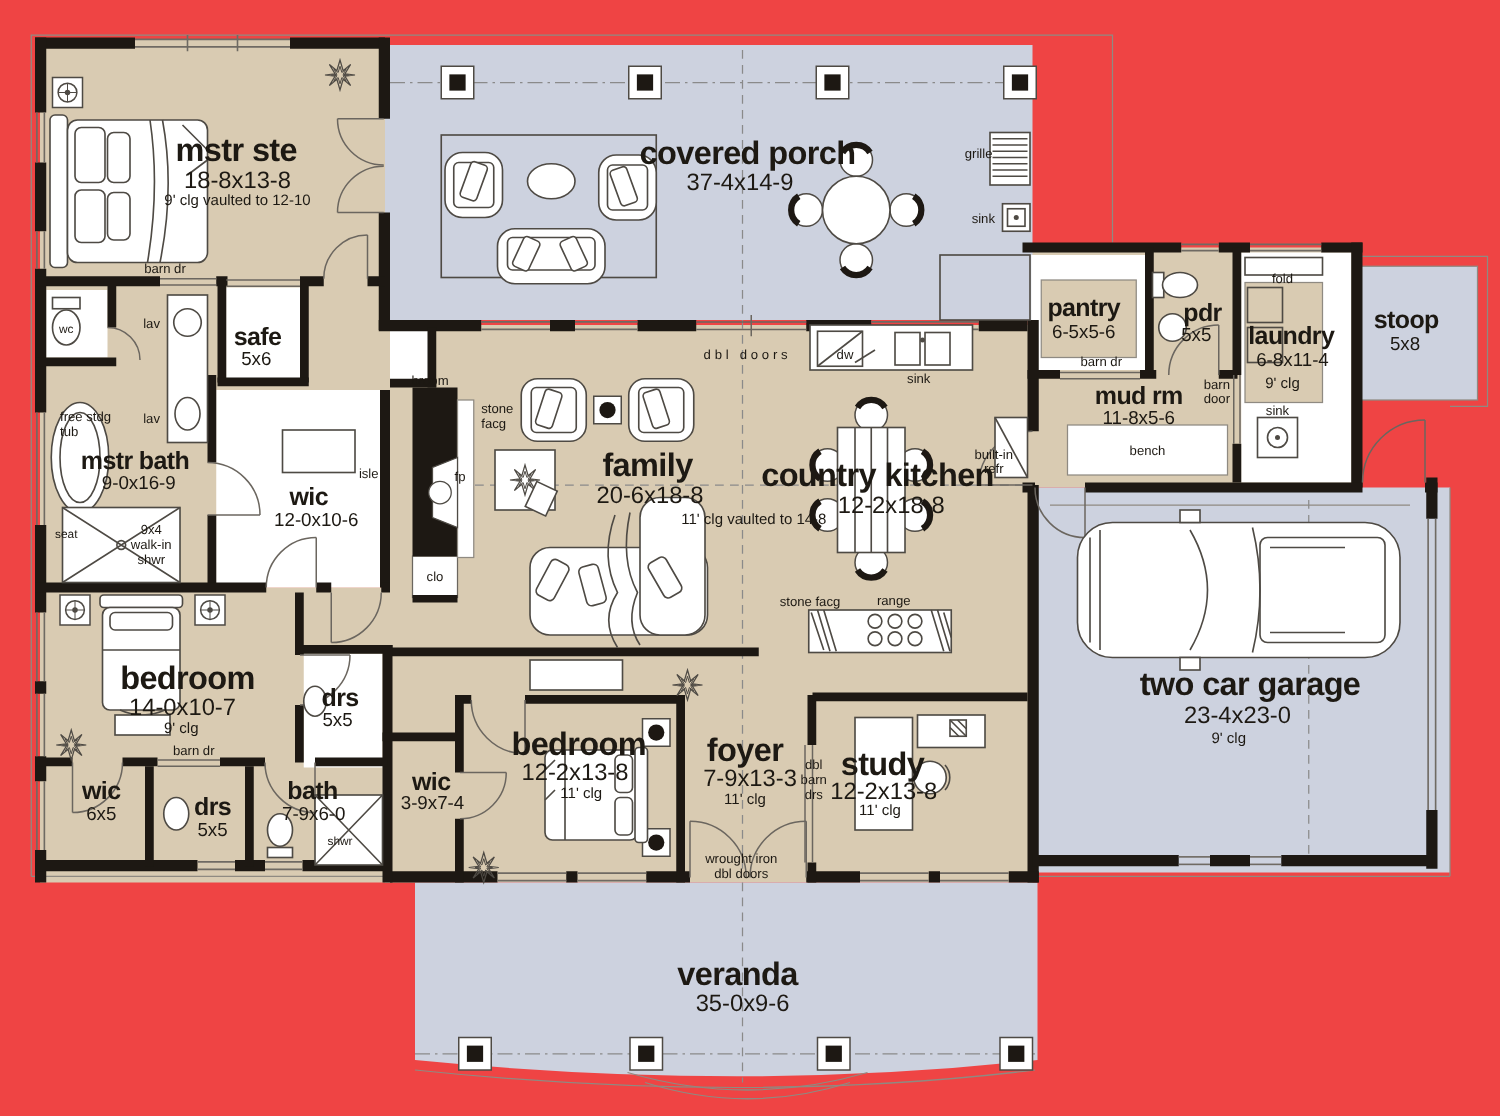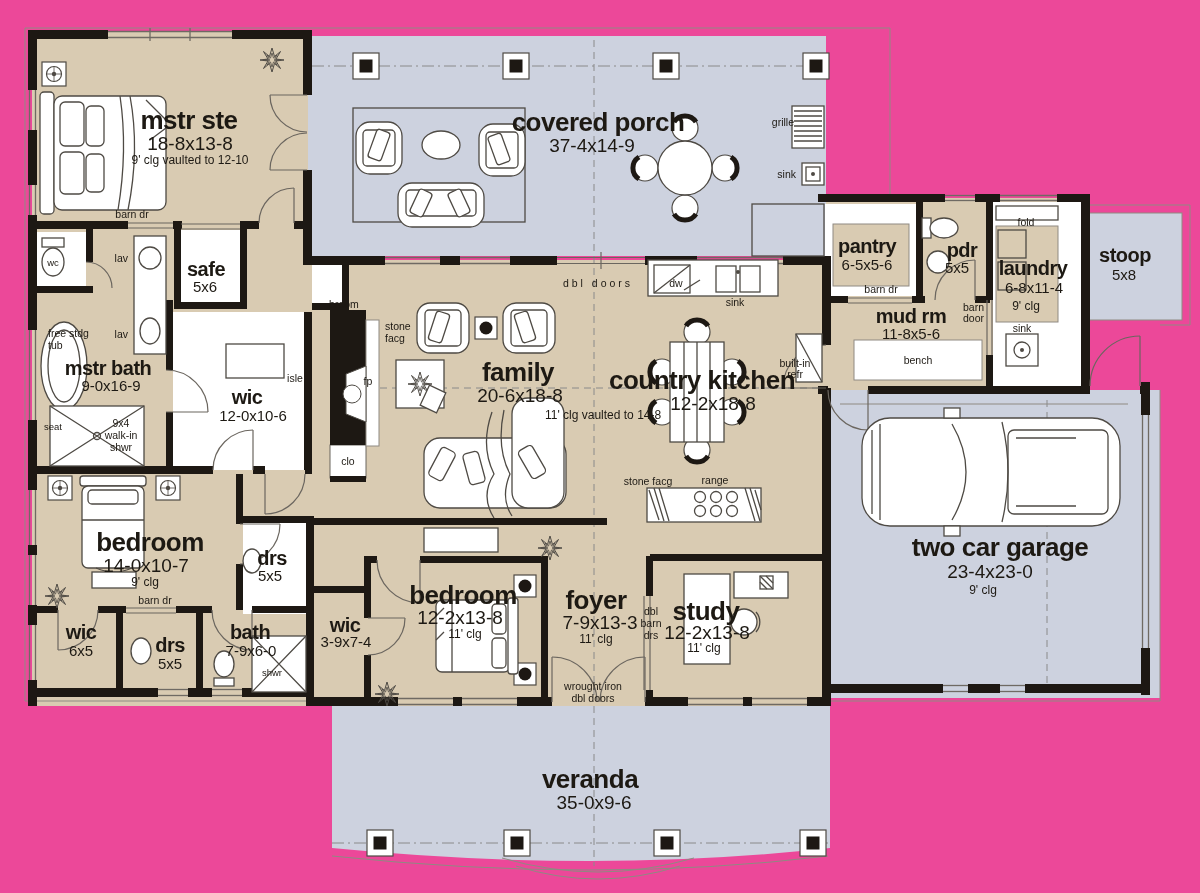--- a/index.html
+++ b/index.html
@@ -1,16 +1,16 @@
 <!DOCTYPE html>
 <html><head>
 <meta charset="utf-8">
 <style>
   html,body{margin:0;padding:0;background:#ffffff;}
-  .stage{width:1200px;height:893px;position:relative;background:#ec4899;overflow:hidden;}
+  .stage{width:1200px;height:893px;position:relative;background:#ef4444;overflow:hidden;}
   svg{display:block;}
   text{font-family:"Liberation Sans",sans-serif;fill:#1d1913;text-anchor:middle;}
   .n1{font-size:26px;font-weight:bold;letter-spacing:-0.5px;}
   .n2{font-size:20px;font-weight:bold;letter-spacing:-0.5px;}
   .d1{font-size:19px;}
   .d2{font-size:15px;}
   .nt{font-size:12px;}
   .t{font-size:10.5px;}
   .t9{font-size:9.5px;}
   .sp{letter-spacing:3px;font-size:10.5px;}

